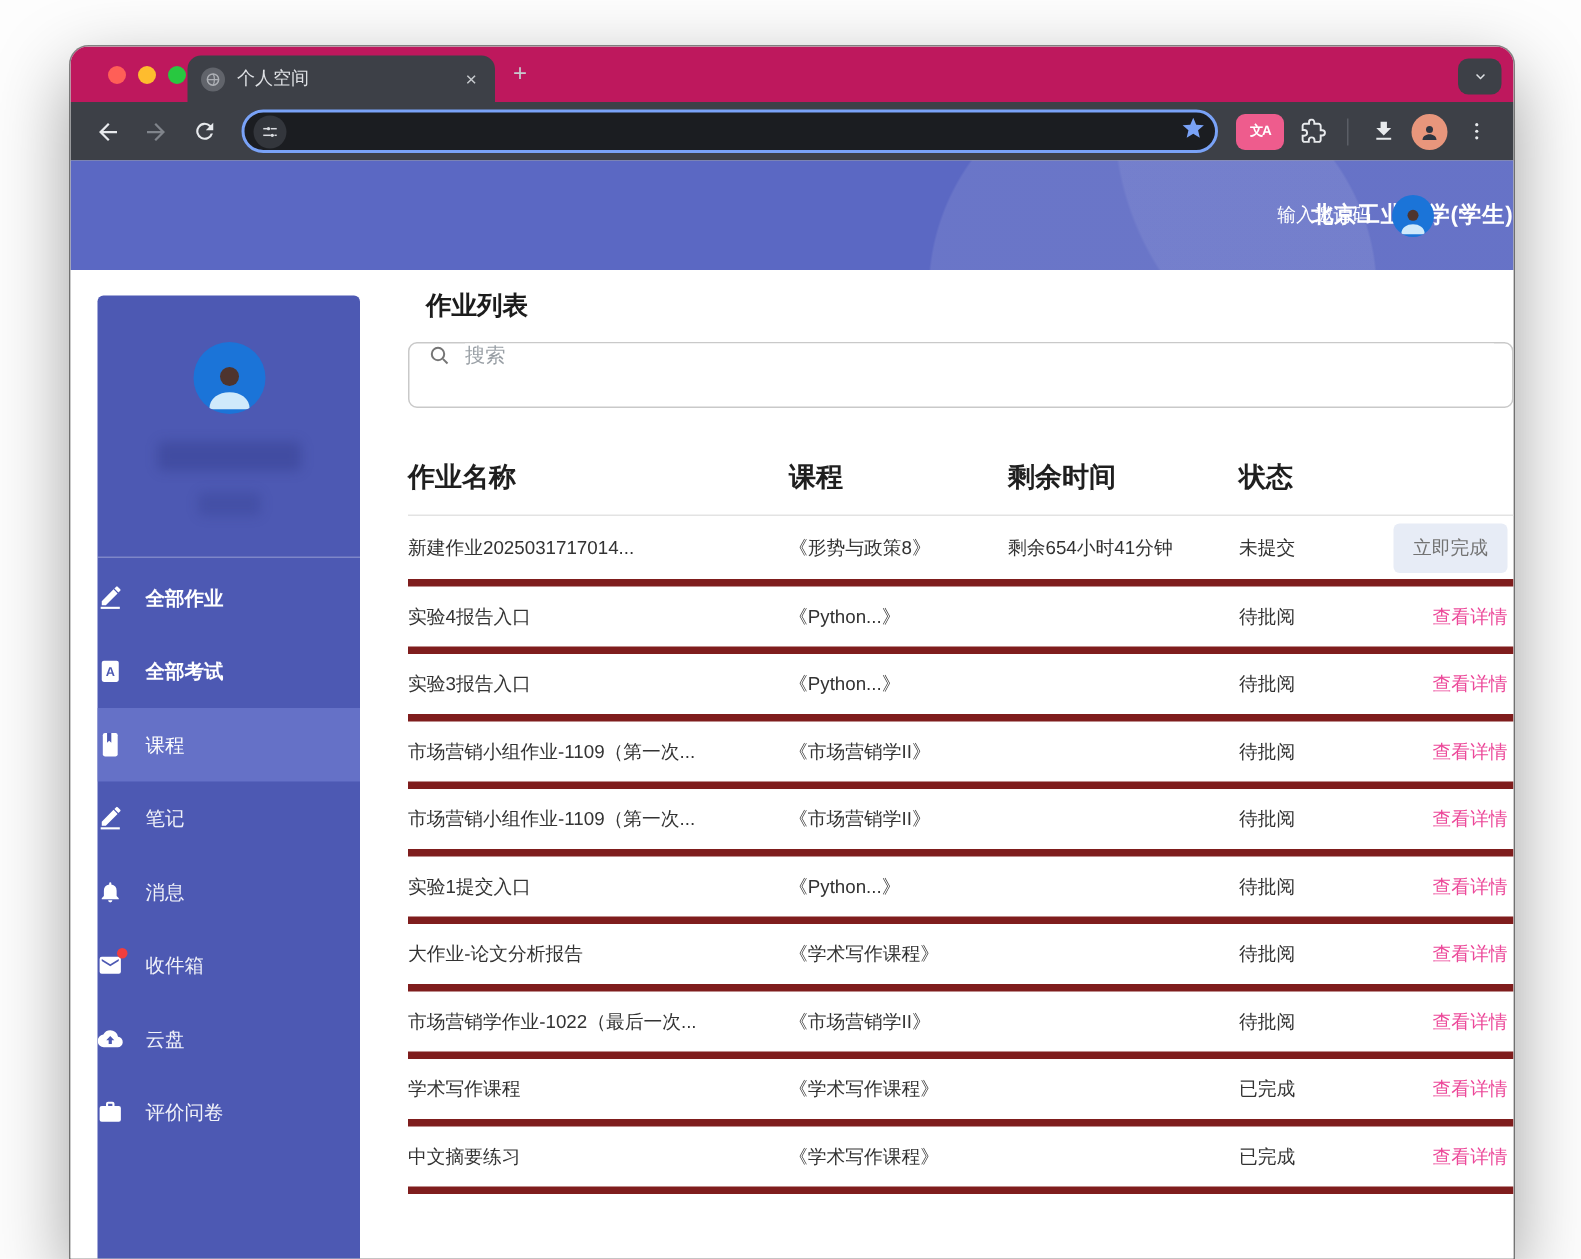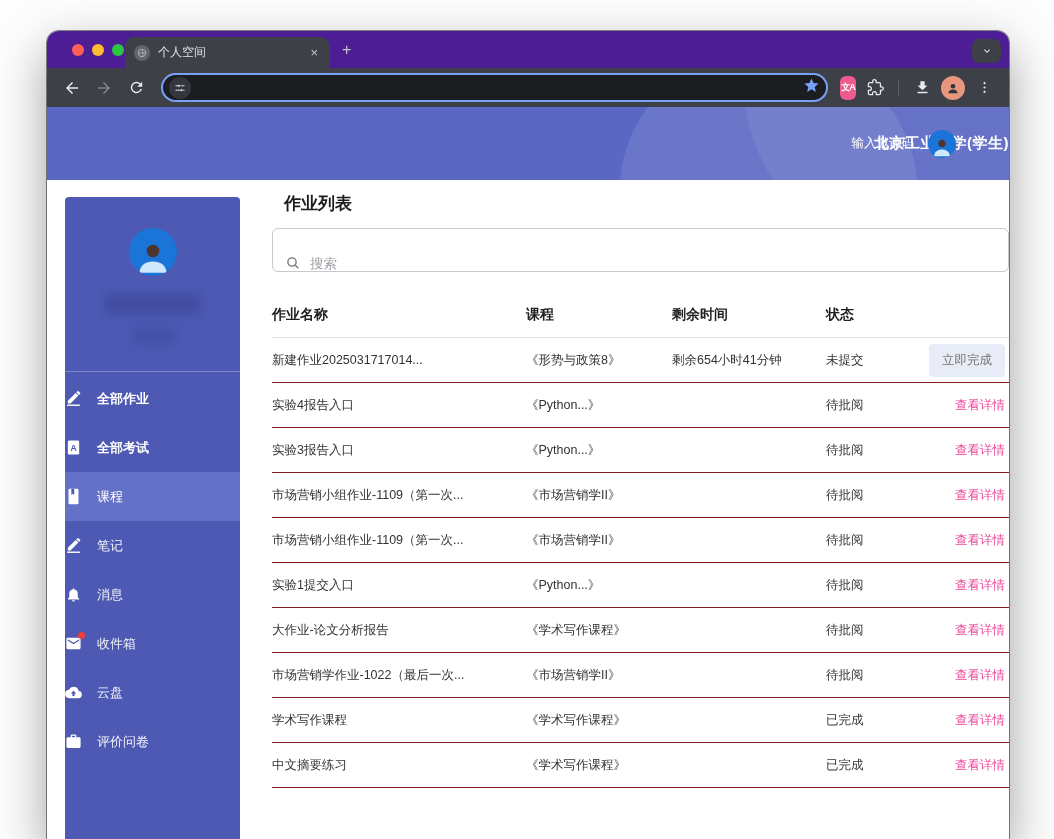--- a/index.html
+++ b/index.html
@@ -4,21 +4,21 @@
 <style>
   * { margin:0; padding:0; box-sizing:border-box; }
   html,body { width:1054px; height:839px; overflow:hidden; background:#fdfdfd;
     font-family:"Liberation Sans","DejaVu Sans",sans-serif; }
 
   
   .window { position:absolute; left:47px; top:31px; width:962px; height:808px;
     border-radius:12px 12px 0 0; background:#fff; overflow:hidden;
     box-shadow:0 18px 50px rgba(0,0,0,.38), 0 0 0 1px rgba(0,0,0,.45); }
 
-  .tabstrip { position:absolute; top:0; left:0; right:0; height:37px; background:#4c1d95; }
+  .tabstrip { position:absolute; top:0; left:0; right:0; height:37px; background:#be185d; }
   .traffic { position:absolute; top:13px; left:25px; display:flex; gap:8px; }
   .traffic span { width:12px; height:12px; border-radius:50%; display:block; }
   .t-close { background:#ff5f57; } .t-min { background:#febc2e; } .t-max { background:#28c840; }
 
   .tab { position:absolute; left:78px; top:6px; width:205px; height:31px;
     background:#3d4047; border-radius:9px 9px 0 0; display:flex; align-items:center;
     padding:0 8px 0 9px; }
   .favicon { width:16px; height:16px; border-radius:50%; background:#61646b;
     display:flex; align-items:center; justify-content:center; flex:none; }
   .tab-title { color:#dfe1e5; font-size:12px; margin-left:8px; flex:1;
@@ -31,21 +31,21 @@
   .toolbar { position:absolute; top:37px; left:0; right:0; height:39px; background:#3d4047;
     display:flex; align-items:center; padding:0 12px; gap:6px; }
   .nav-ic { width:26px; height:26px; display:flex; align-items:center; justify-content:center;
     flex:none; }
   .addr { flex:1; height:29px; background:#1b1d21; border:2px solid #79a2f7; border-radius:16px;
     display:flex; align-items:center; padding:0 6px; margin:0 6px; }
   .addr-btn { width:22px; height:22px; border-radius:50%; background:#33363c;
     display:flex; align-items:center; justify-content:center; flex:none; }
   .addr input { flex:1; background:transparent; border:none; outline:none; color:#e8eaed;
     font-size:13px; padding:0 8px; font-family:inherit; }
-  .ext-translate { width:16px; height:24px; border-radius:6px; background:#ee5c8d;
+  .ext-translate { width:32px; height:24px; border-radius:6px; background:#ee5c8d;
     color:#fff; font-size:9px; font-weight:bold; display:flex; align-items:center;
     justify-content:center; flex:none; letter-spacing:-1px; }
   .tb-sep { width:1px; height:18px; background:#5b5e66; margin:0 4px; flex:none; }
   .tb-avatar { width:24px; height:24px; border-radius:50%; background:#e8967c;
     display:flex; align-items:center; justify-content:center; flex:none; overflow:hidden; }
 
   
   .banner { position:absolute; top:76px; left:0; right:0; height:73px; background:#5b68c3;
     background-image:radial-gradient(circle 150px at 75% 120%, rgba(255,255,255,.09) 0 99%, transparent 100%),
                      radial-gradient(circle 190px at 92% -40%, rgba(255,255,255,.07) 0 99%, transparent 100%);
@@ -76,30 +76,30 @@
   .side-item.active { background:#6571c7; color:#fff; }
   .side-item.bold { font-weight:bold; color:#fff; }
   .side-icon { width:17px; height:17px; position:relative; flex:none; display:flex; }
   .side-icon svg { width:17px; height:17px; }
   .side-icon .dot { position:absolute; top:-3px; right:-3px; width:7px; height:7px;
     border-radius:50%; background:#f03e3e; }
 
   .main { position:absolute; left:225px; top:0; right:0; bottom:0; }
   .page-title { font-size:17px; font-weight:bold; color:#1c1c1c; margin-top:12px;margin-left:12px; }
   .searchbox { margin-top:13px; height:44px; border:1px solid #c9c9c9; border-radius:6px;
-    display:flex; align-items:flex-end; padding:0 12px; width:737px; }
+    display:flex; align-items:flex-start; padding:0 12px; width:737px; }
   .searchbox input { border:none; outline:none; flex:1; font-size:13.5px; margin-left:9px;
     color:#333; font-family:inherit; }
   .searchbox input::placeholder { color:#9aa0a6; }
 
   table.hw { border-collapse:collapse; width:737px; margin-top:24px; table-layout:fixed; }
-  table.hw th { text-align:left; font-size:14px; color:#1f1f1f; font-weight:bold;
+  table.hw th { text-align:left; font-size:18px; color:#1f1f1f; font-weight:bold;
     padding:10px 4px 13px 0; border-bottom:1px solid #e3e3e3; }
   table.hw td { font-size:12.5px; color:#333; padding:0 4px 0 0; height:45px;
-    border-bottom:1px solid #7f1d1d; white-space:nowrap; overflow:hidden; }
+    border-bottom:5px solid #7f1d1d; white-space:nowrap; overflow:hidden; }
   .col-name { width:254px; } .col-course { width:146px; } .col-time { width:154px; }
   .col-status { width:84px; } .col-action { width:99px; }
   td.action, th.action { text-align:right; padding-right:6px; }
   .link-detail { color:#ec4899; text-decoration:none; font-size:12.5px; }
   .btn-complete { display:inline-block; background:#e7ecf6; color:#737373; font-size:12.5px;
     padding:8px 13px; border-radius:4px; border:none; font-family:inherit; }
 </style>
 </head>
 <body>
 

